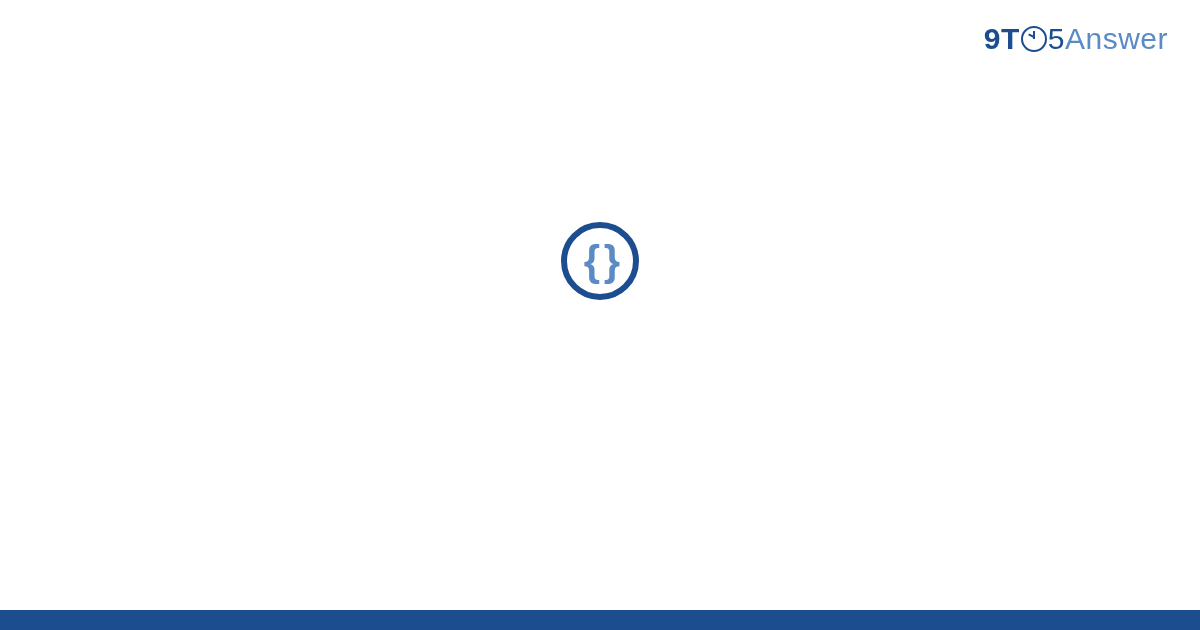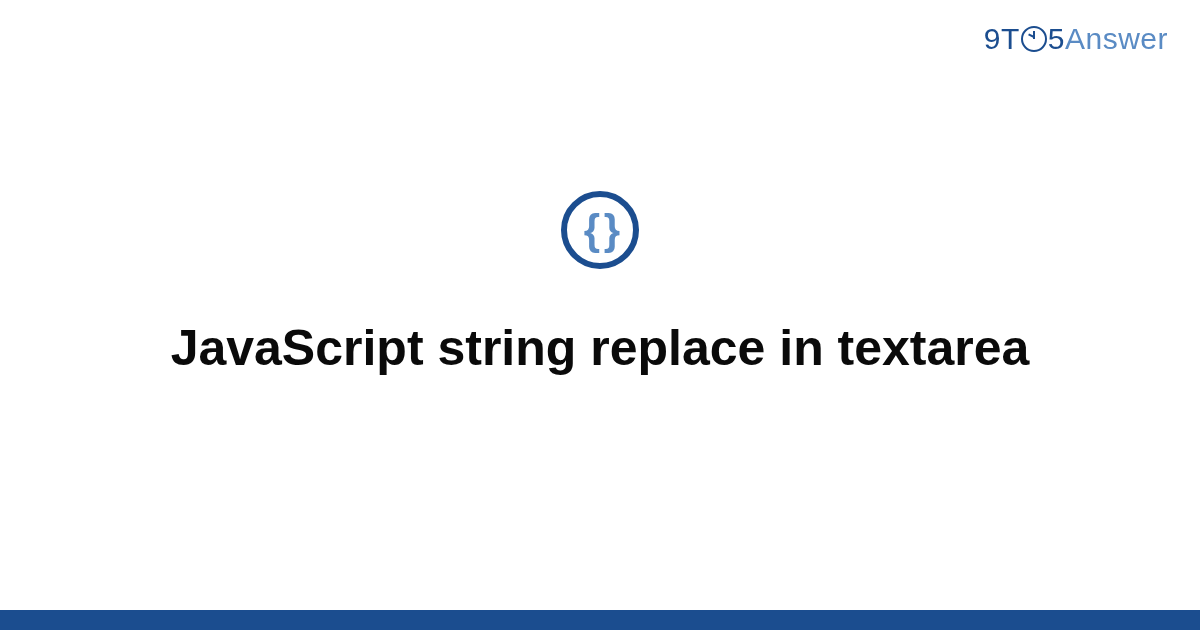--- a/index.html
+++ b/index.html
@@ -18,21 +18,21 @@
     .logo {
       position: absolute;
       top: 22px;
       right: 32px;
       font-size: 30px;
       font-weight: 400;
       letter-spacing: 0.5px;
       color: #1b4d8f;
     }
     .logo .nine-t {
-      font-weight: 400;
+      font-weight: 700;
       color: #1b4d8f;
     }
     .logo .clock {
       display: inline-flex;
       align-items: center;
       justify-content: center;
       width: 26px;
       height: 26px;
       border: 2.5px solid #1b4d8f;
       border-radius: 50%;
@@ -122,16 +122,15 @@
 <body>
 
 <div class="logo">
   <span class="nine-t">9T</span><span class="clock"></span><span class="five">5</span><span class="answer">Answer</span>
 </div>
 
 <div class="content">
   <div class="icon-wrap">
     <span class="braces">{ }</span>
   </div>
-  <h1>JavaScript string replace in textarea</h1>
 </div>
 
 <div class="footer-bar"></div>
 
 </body></html>

